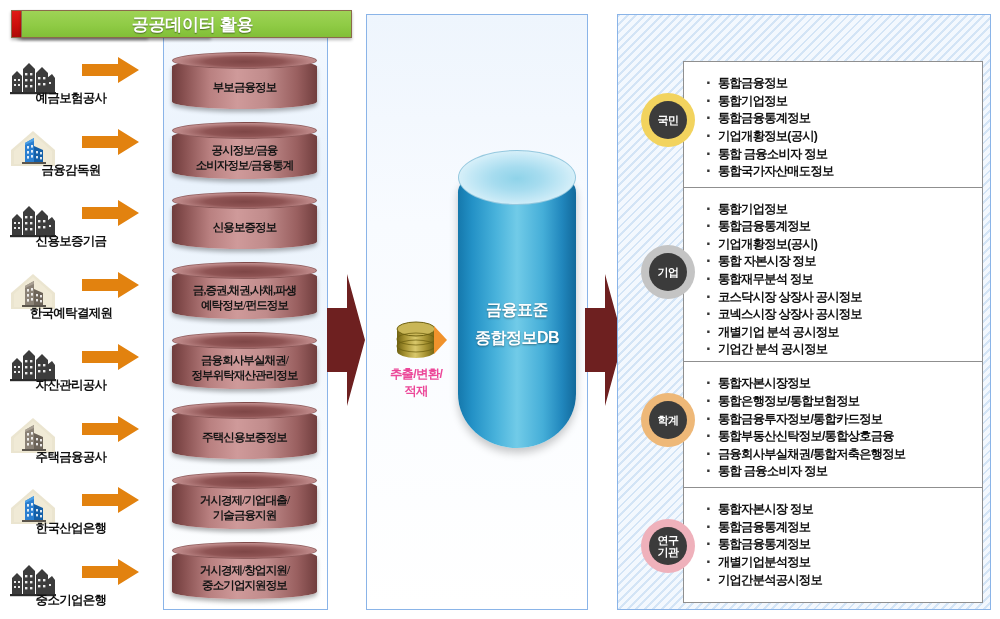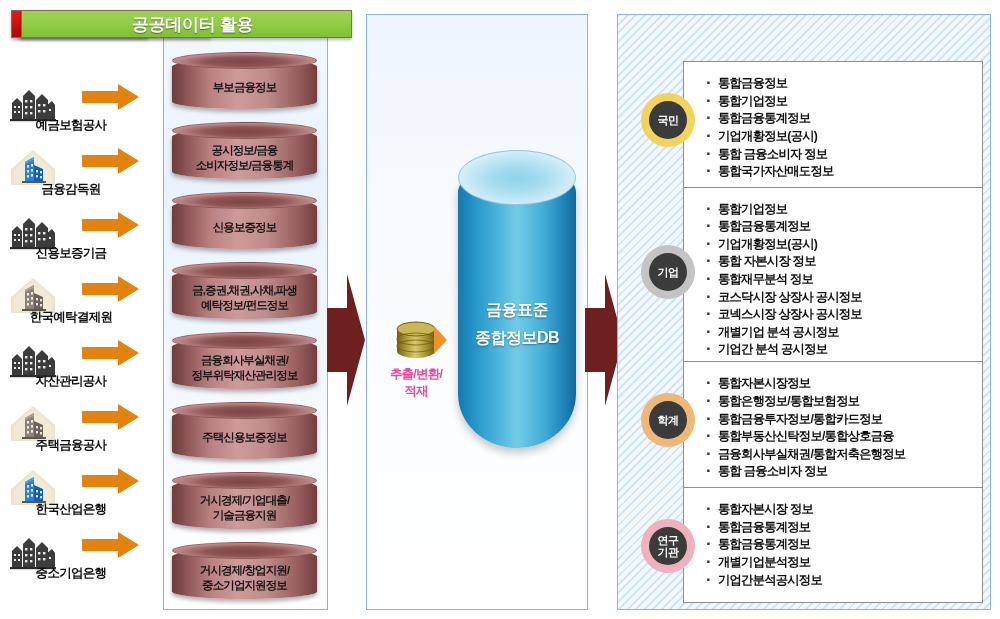--- a/index.html
+++ b/index.html
@@ -13,21 +13,21 @@
     position: relative; overflow: hidden;
     font-family: "Liberation Sans", "DejaVu Sans", sans-serif;
     color: #1a1a1a;
   }
 
   
   #sources {
     position: absolute; left: 0; top: 48px;
     width: 160px; height: 566px;
     display: flex; flex-direction: column;
-    justify-content: center;
+    justify-content: space-between;
   }
   .source-row {
     height: 64px;
     display: flex; align-items: center;
     position: relative;
   }
   .src-icon-wrap {
     width: 66px; height: 48px;
     display: flex; align-items: flex-start; justify-content: center;
     position: relative;
@@ -120,21 +120,21 @@
   }
   .cyl-text {
     position: absolute; left: 0; top: 0;
     width: 153px; height: 62px;
     display: flex; flex-direction: column;
     align-items: center; justify-content: center;
     padding-top: 9px;
     font-size: 11.5px; font-weight: bold;
     letter-spacing: -0.9px; line-height: 15px;
     color: #151515; text-align: center;
-    white-space: nowrap; overflow: hidden;
+    white-space: nowrap; overflow: hidden; font-family: Liberation Serif, serif;
   }
   .cyl-text span { display: block; }
 
   
   .big-chev {
     position: absolute; top: 272px;
     width: 42px; height: 136px;
   }
 
   

